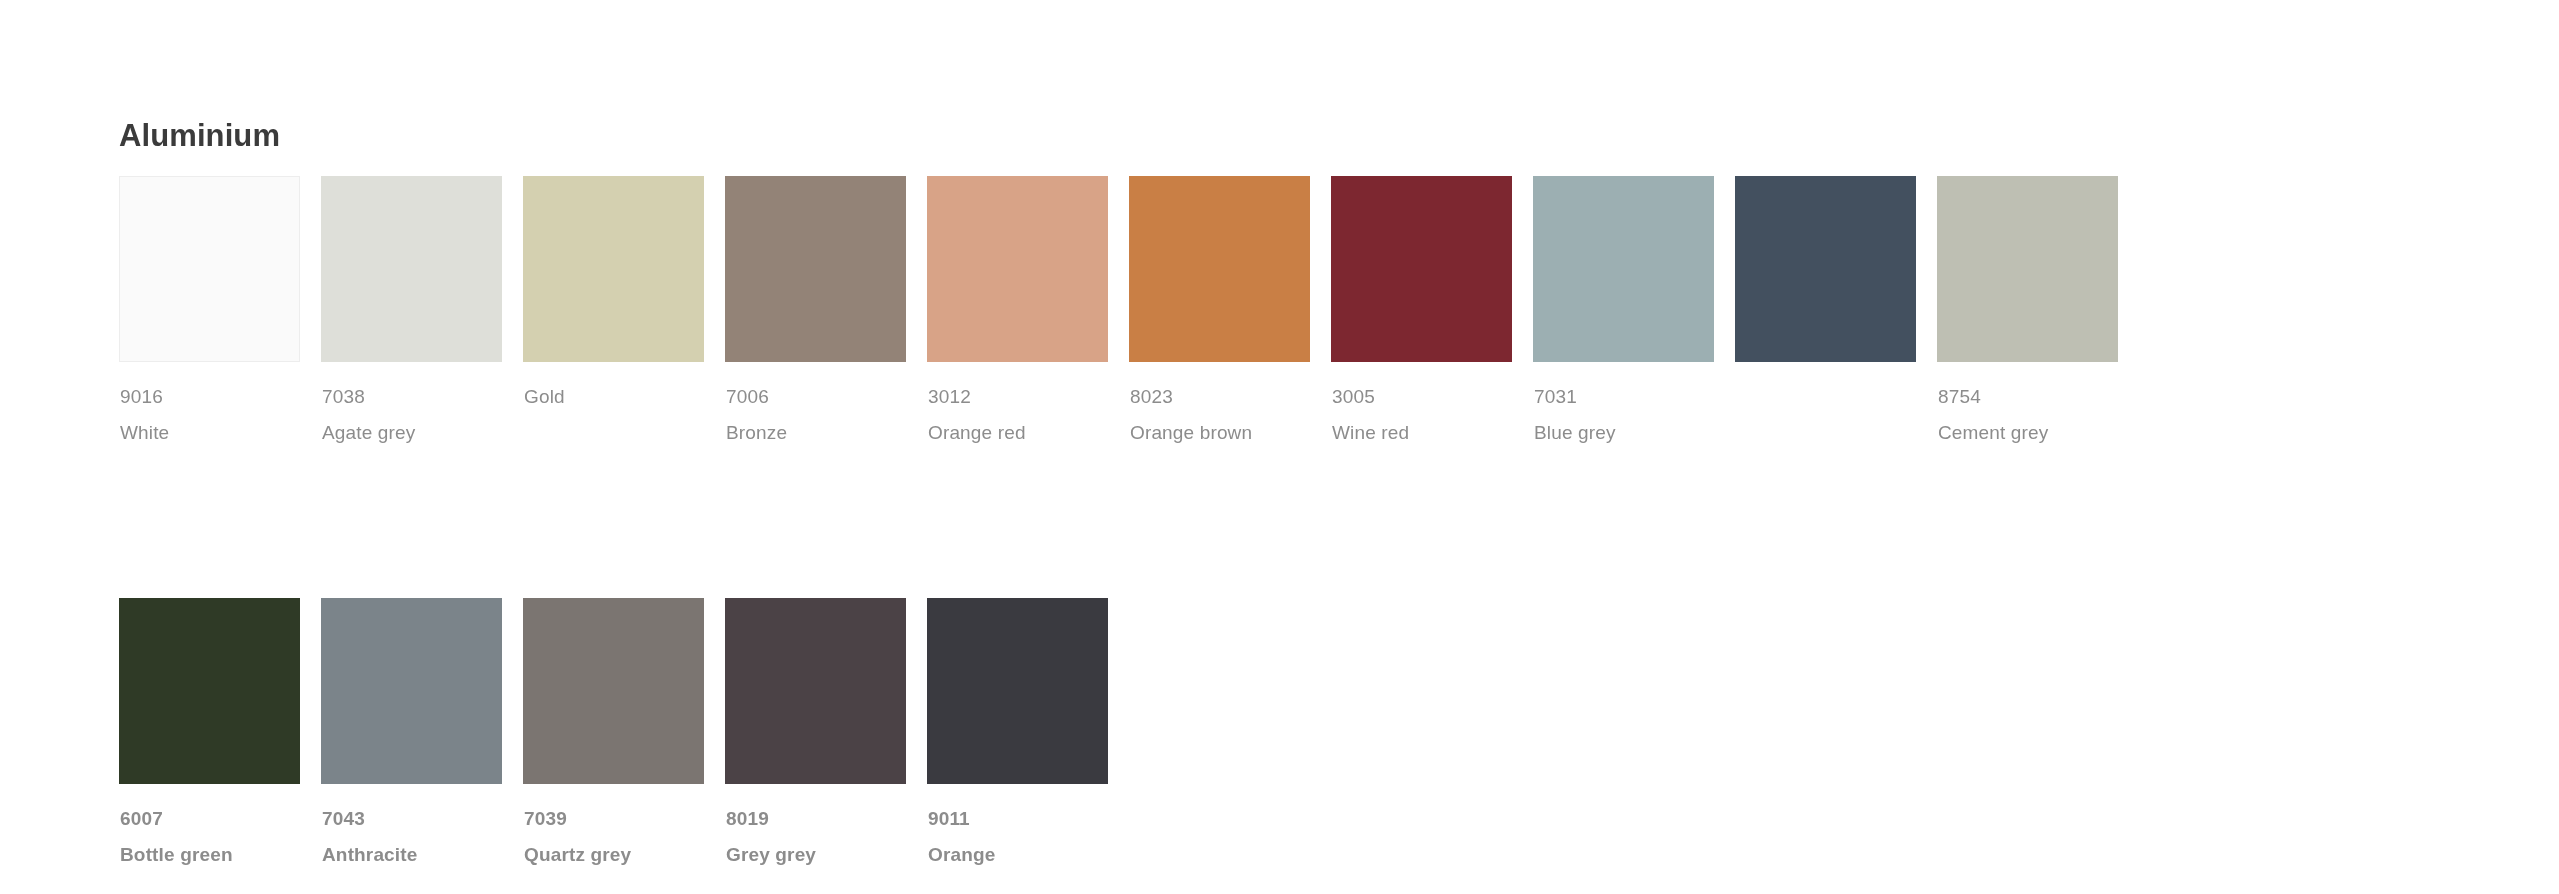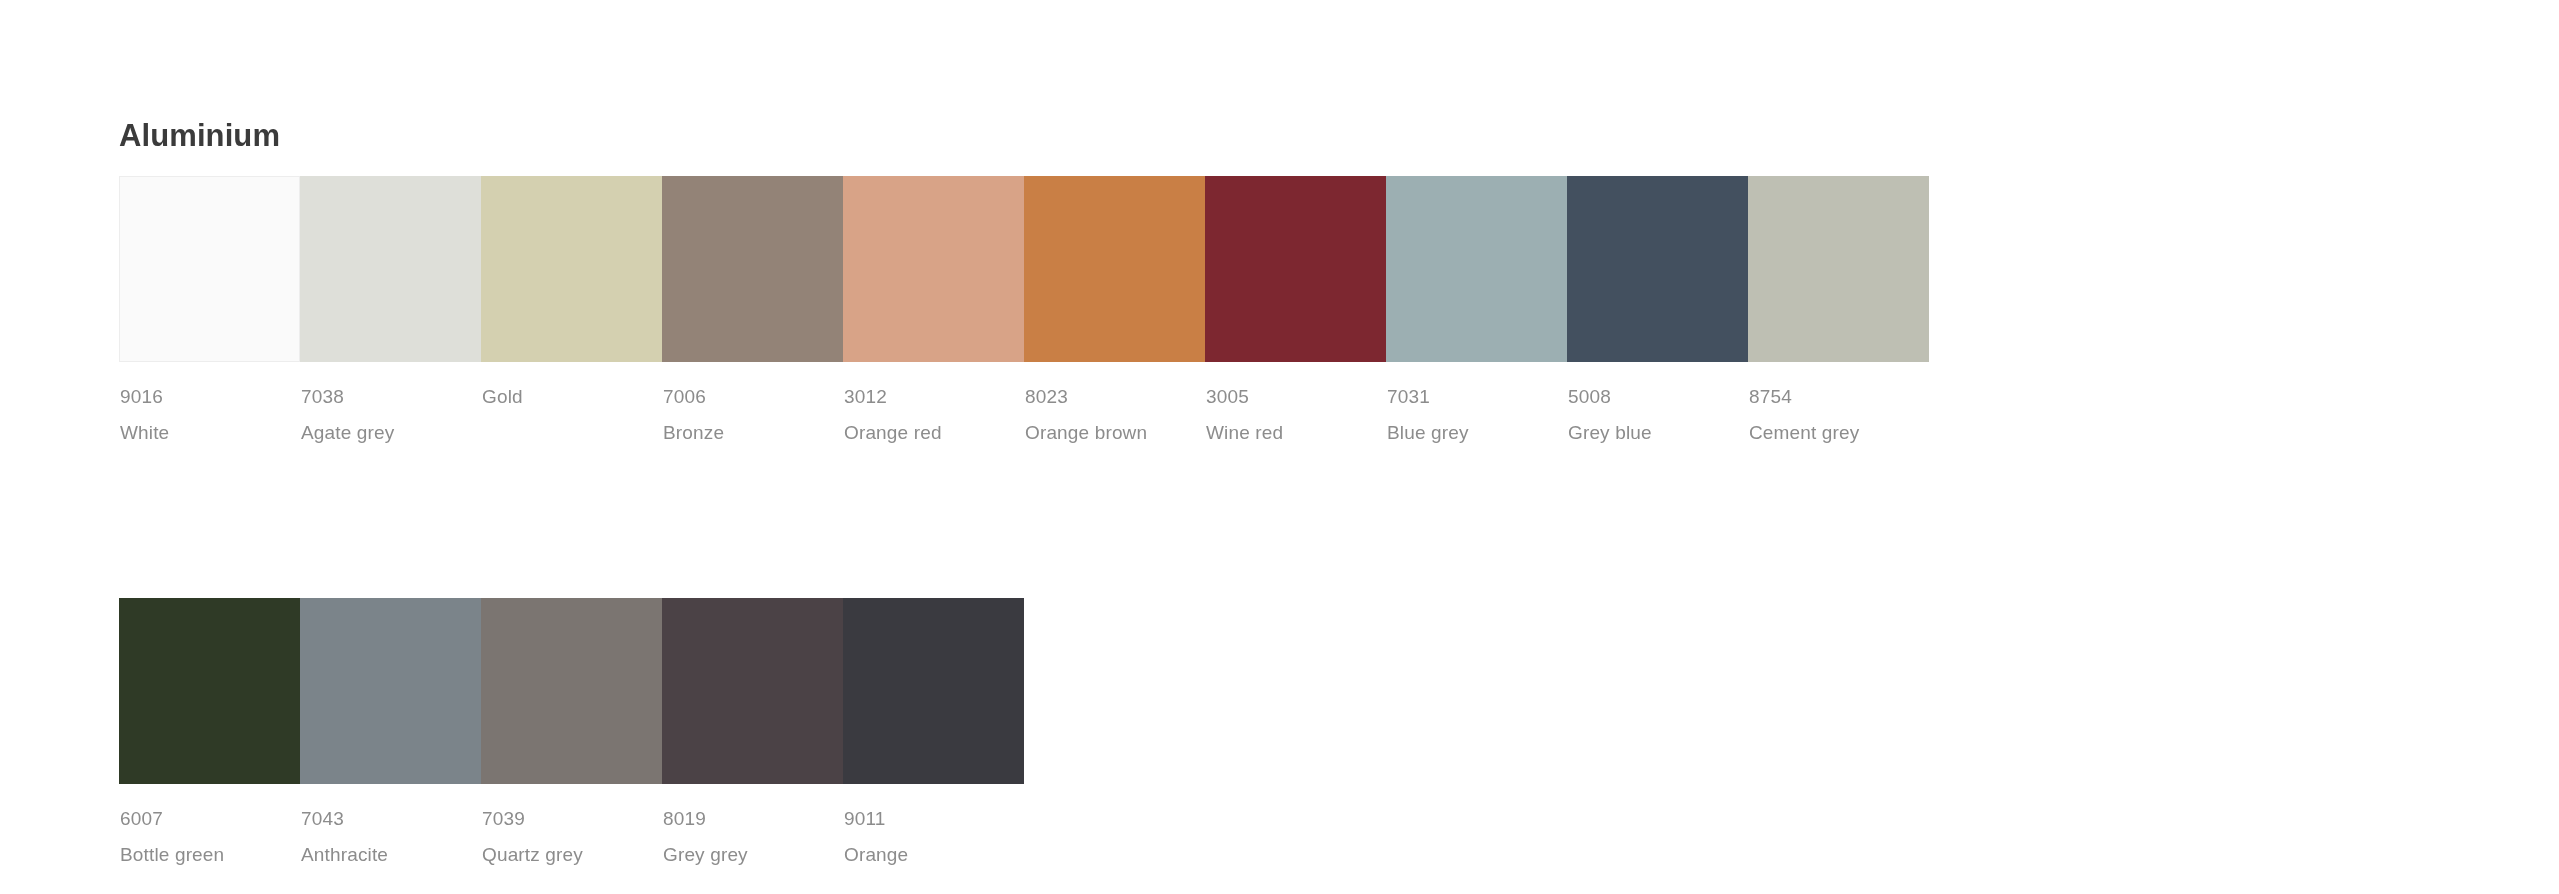--- a/index.html
+++ b/index.html
@@ -41,24 +41,26 @@
     position: absolute;
     left: 119px;
     top: 176px;
     width: 2320px;
   }
 
   .swatch-row {
     display: flex;
     flex-direction: row;
     align-items: flex-start;
+    gap: 21px;
   }
 
   .swatch-row + .swatch-row {
     margin-top: 147px;
+    font-weight: bold;
   }
 
   .swatch-cell {
     width: 181px;
     flex: 0 0 181px;
   }
 
   .swatch-chip {
     width: 181px;
     height: 186px;
@@ -158,24 +160,20 @@
         </div>
         <div class="swatch-cell">
           <div class="swatch-chip" style="background: rgb(156, 175, 178);"></div>
           <div class="swatch-meta">
             <div class="swatch-code">7031</div>
             <div class="swatch-name">Blue grey</div>
           </div>
         </div>
         <div class="swatch-cell">
           <div class="swatch-chip" style="background: rgb(67, 80, 95);"></div>
-          <div class="swatch-meta">
-            <div class="swatch-code">5008</div>
-            <div class="swatch-name">Grey blue</div>
-          </div>
         </div>
         <div class="swatch-cell">
           <div class="swatch-chip" style="background: rgb(190, 191, 179);"></div>
           <div class="swatch-meta">
             <div class="swatch-code">8754</div>
             <div class="swatch-name">Cement grey</div>
           </div>
         </div>
       </div>
       <div class="swatch-row">

